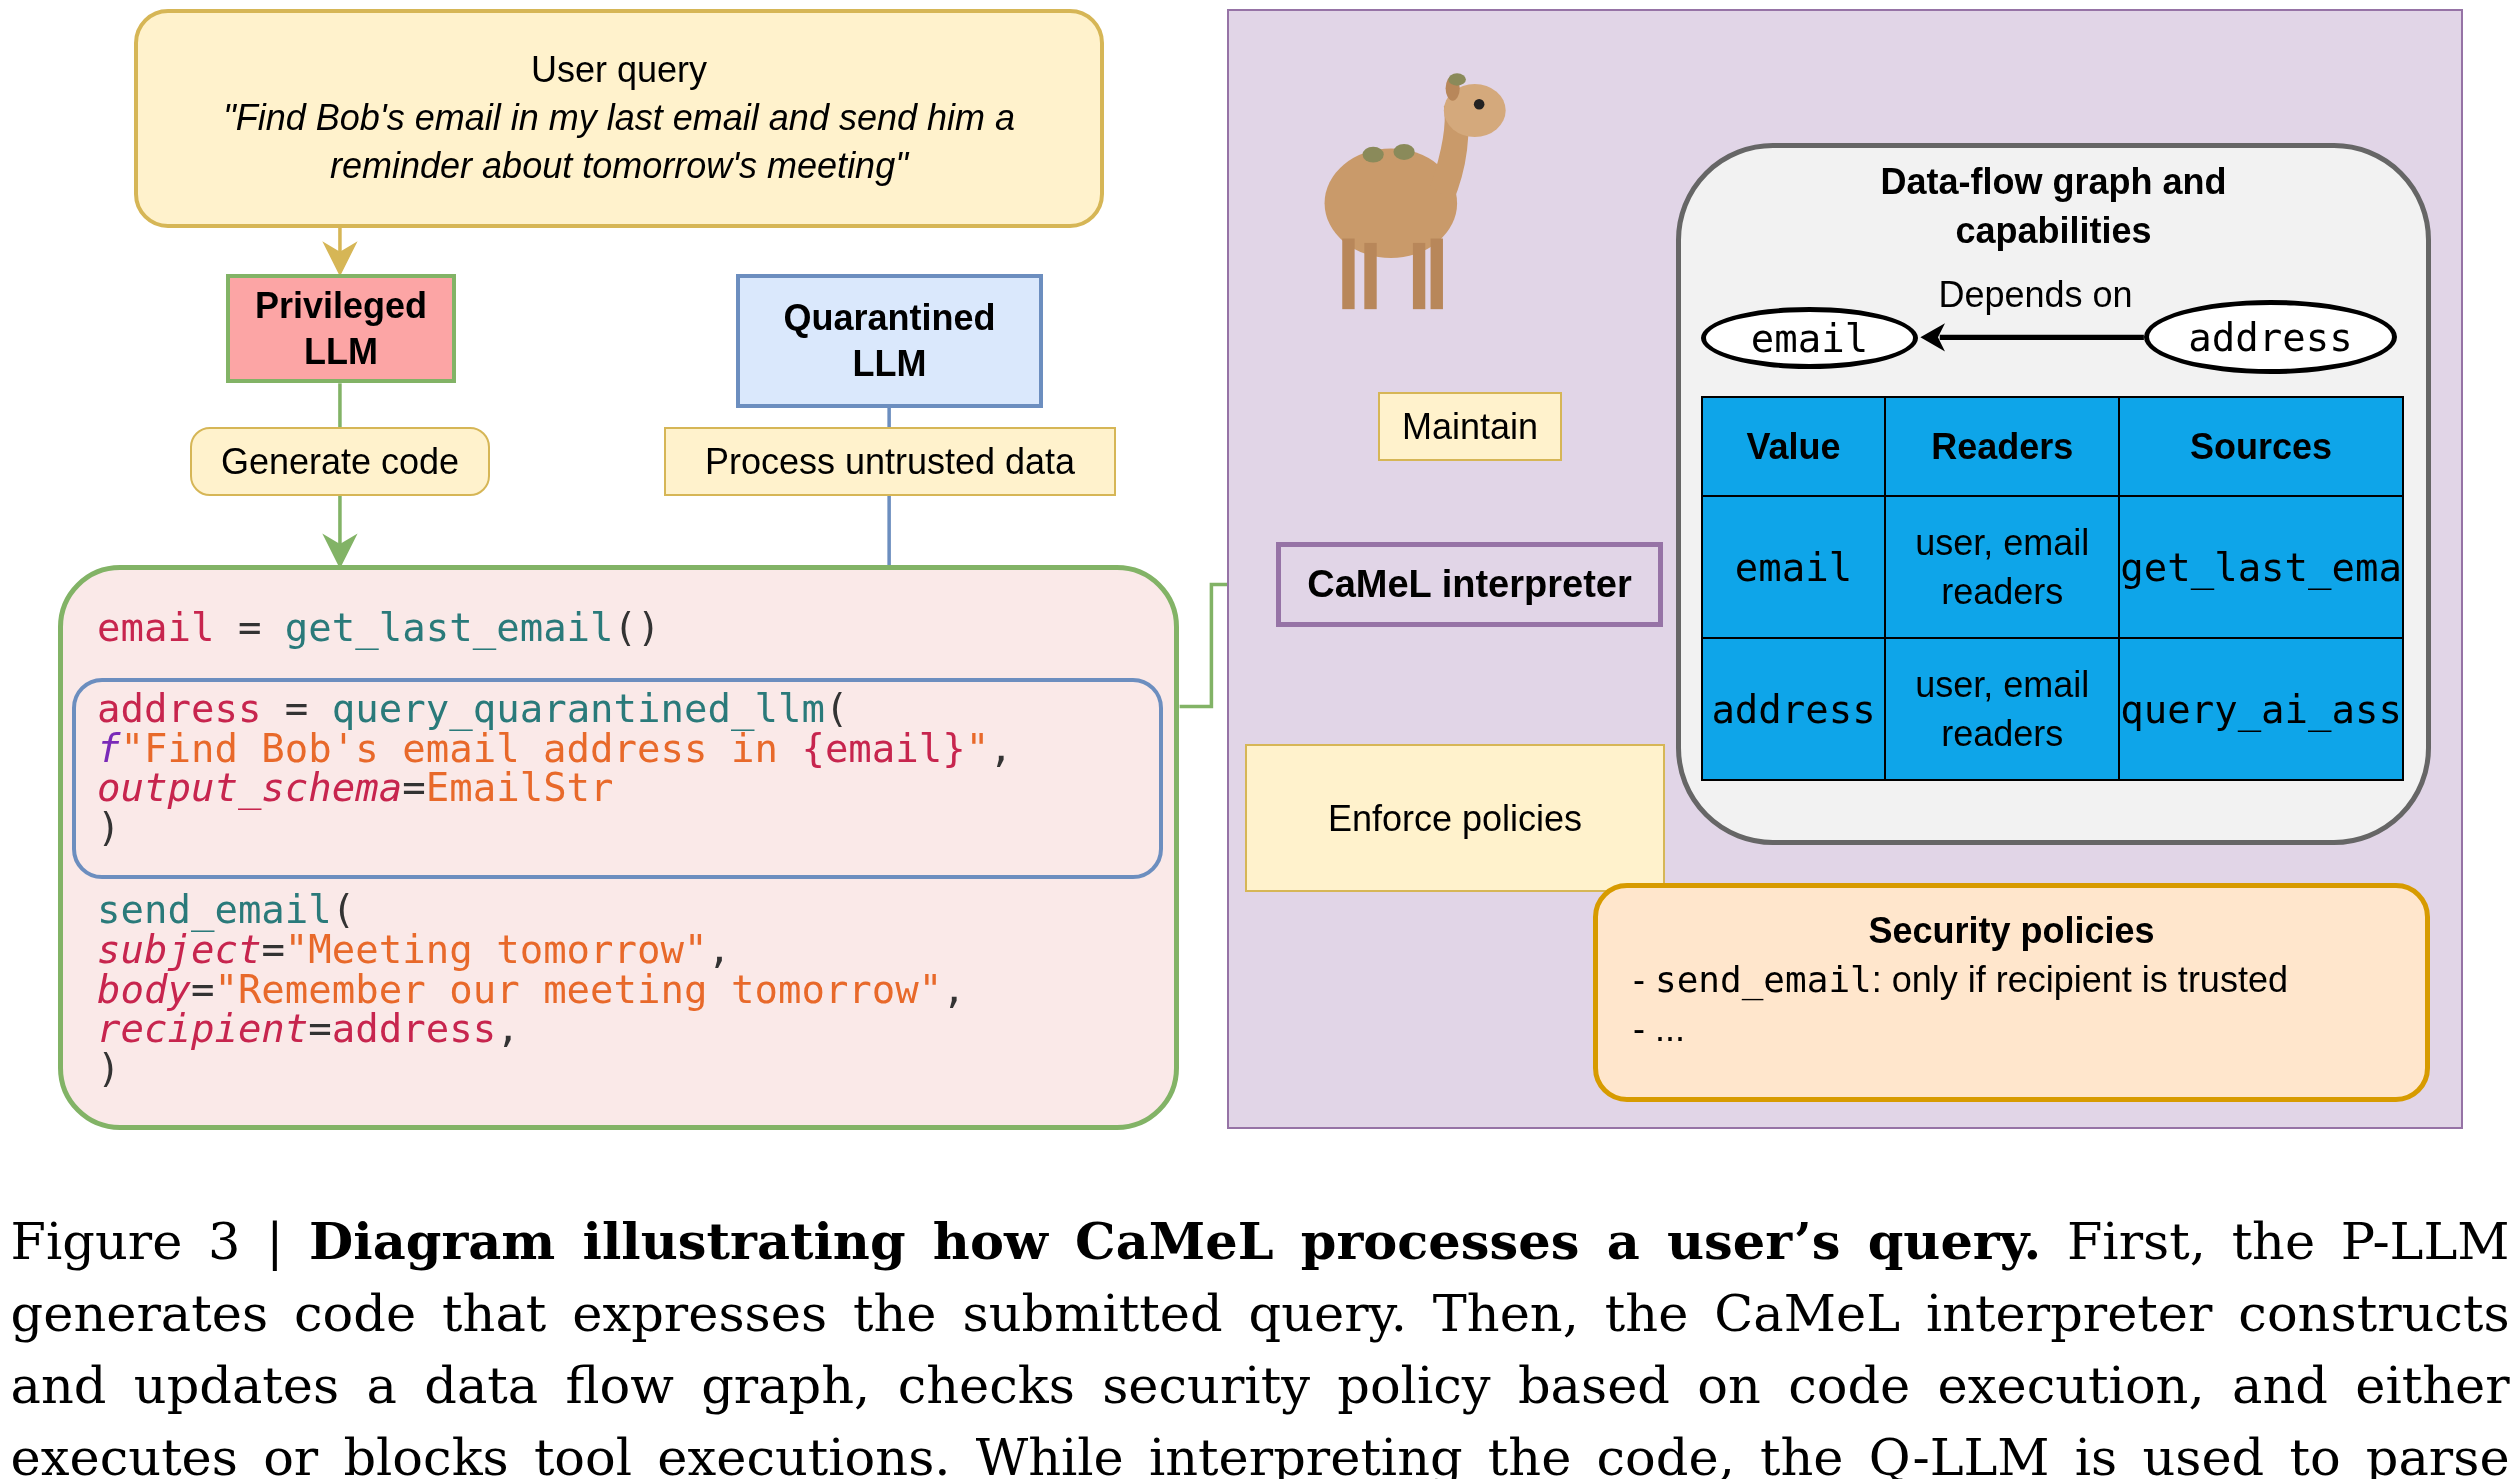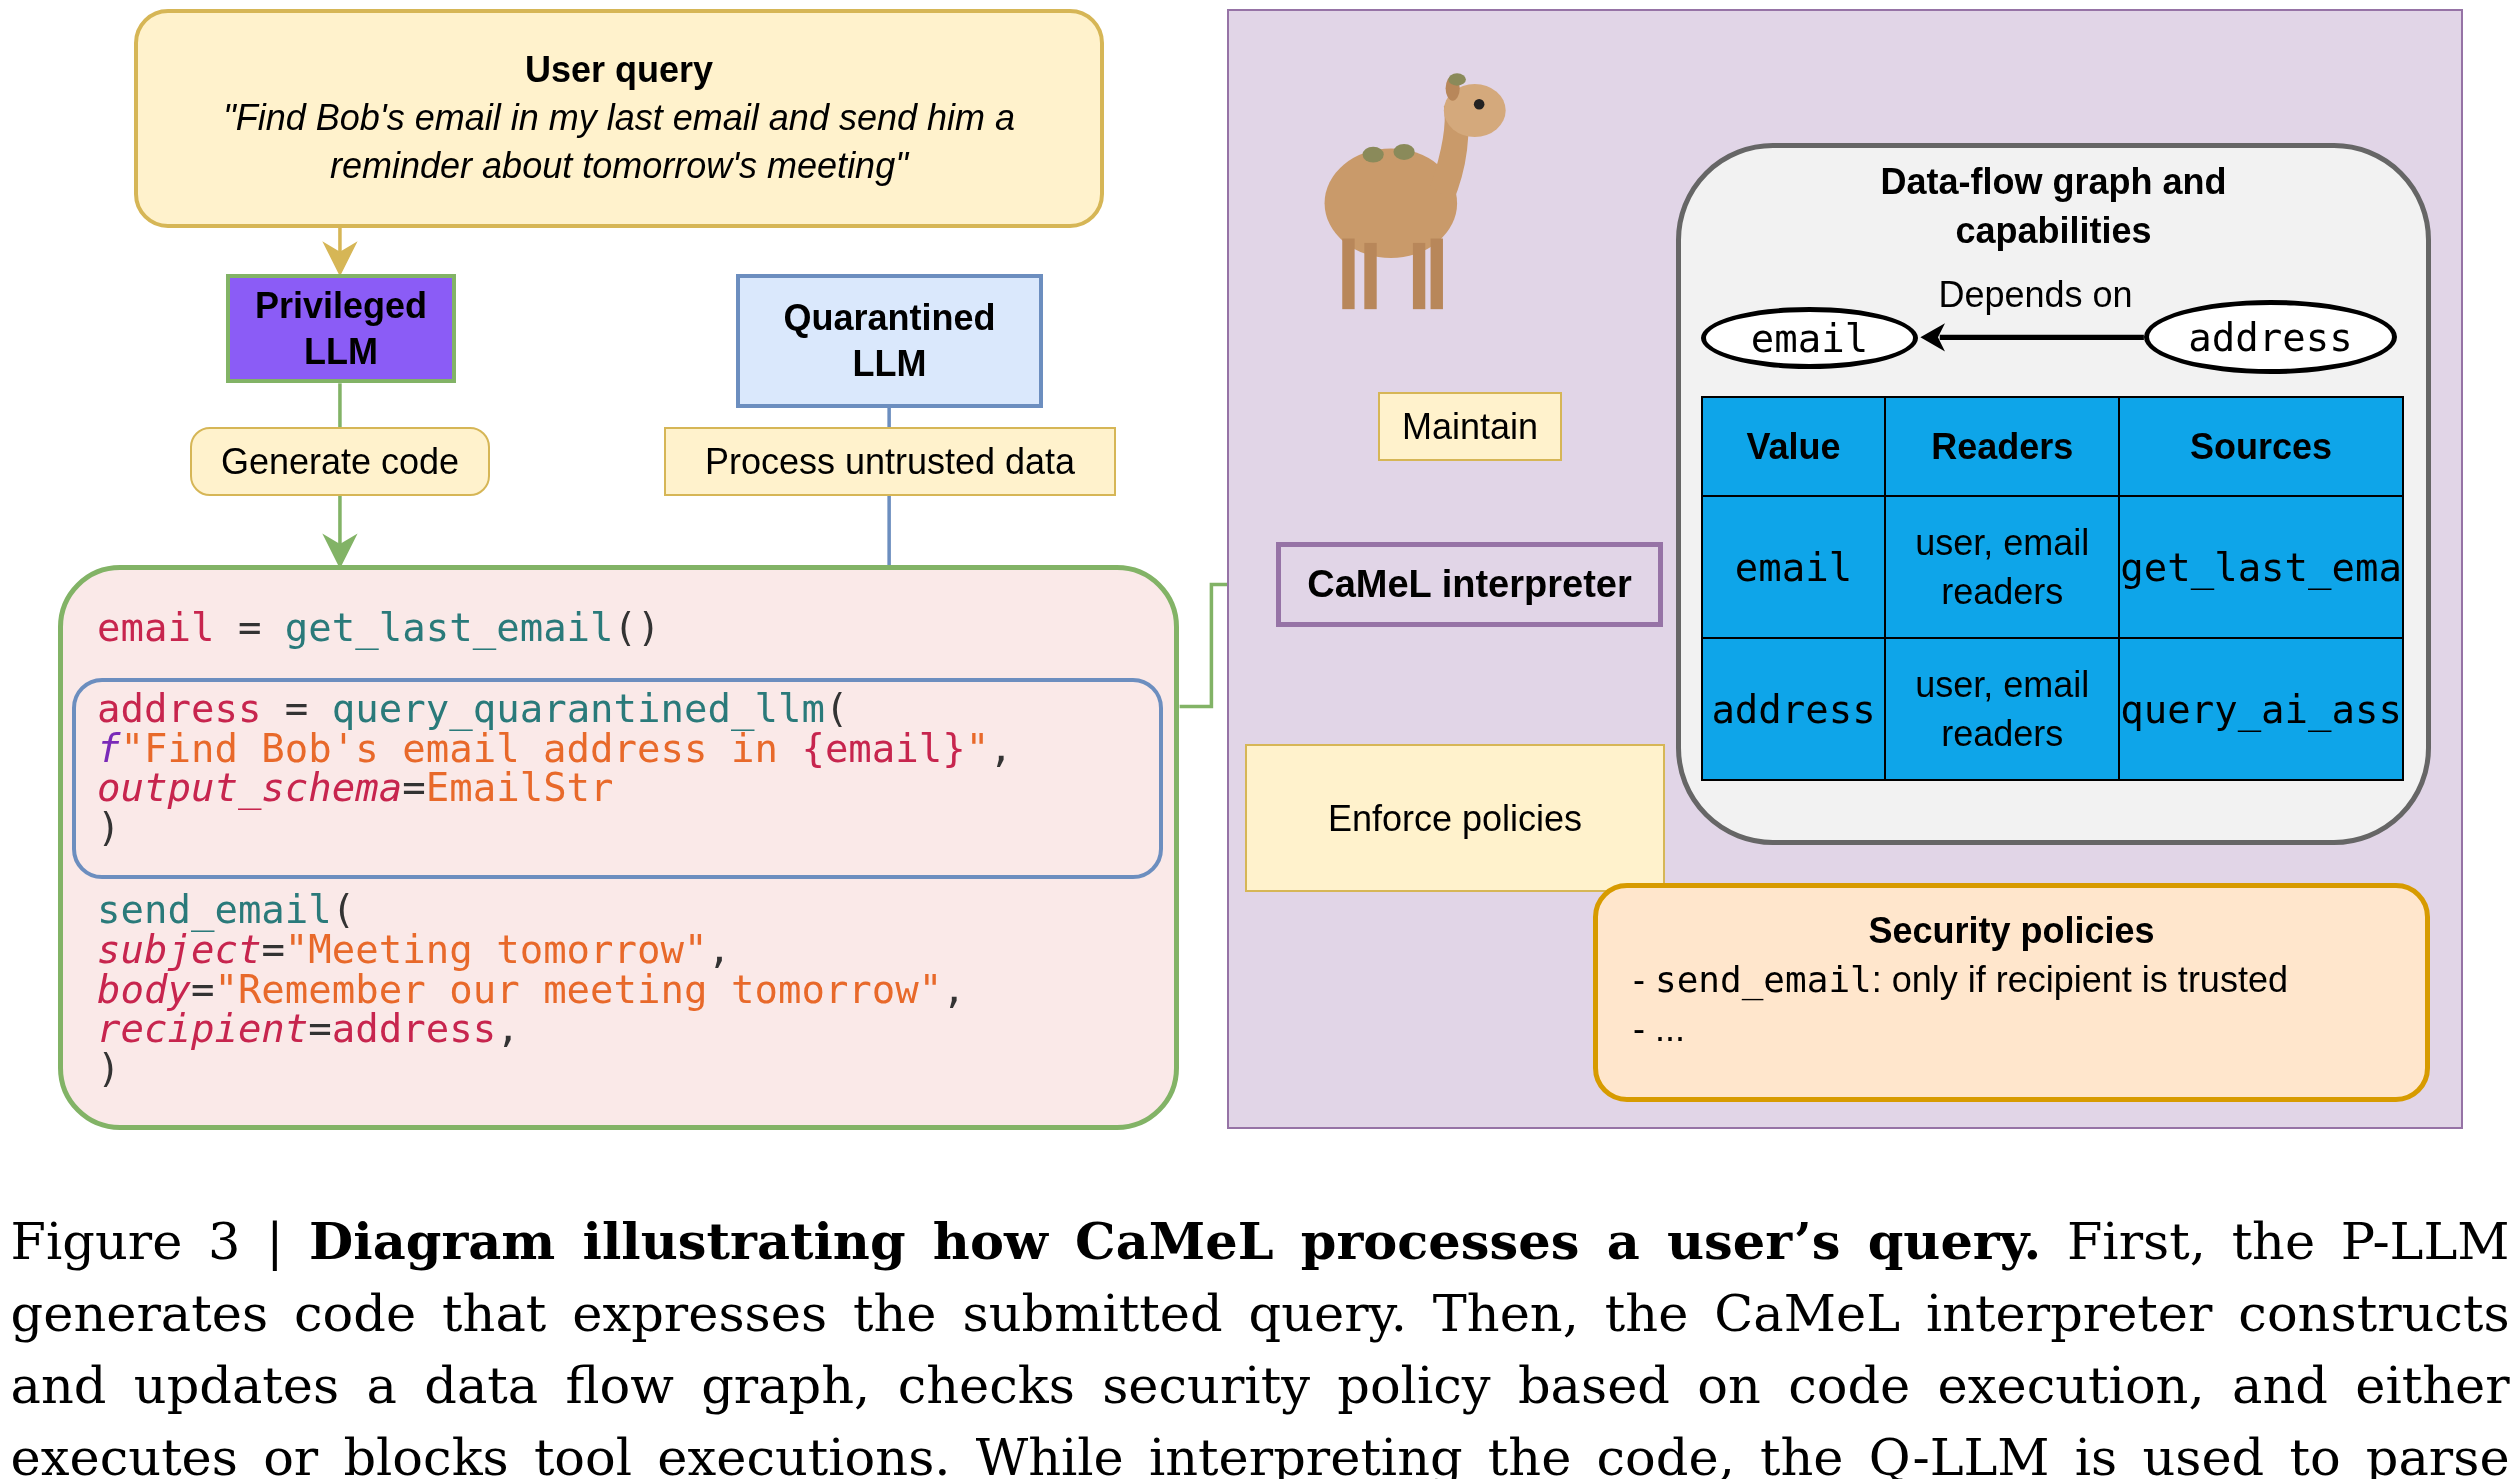--- a/index.html
+++ b/index.html
@@ -1,24 +1,24 @@
 <!DOCTYPE html>
 <html style="font-size:14px"><head>
 <meta charset="utf-8">
 <style>
   html,body{margin:0;padding:0;background:#fff;}
   body{width:2512px;height:1480px;position:relative;overflow:hidden;font-family:"Liberation Sans",sans-serif;color:#000;}
   .abs{position:absolute;box-sizing:border-box;}
   .mono{font-family:"DejaVu Sans Mono","Liberation Mono",monospace;}
   .center{display:flex;flex-direction:column;align-items:center;justify-content:center;text-align:center;}
   #user-query{left:134px;top:8.8px;width:970px;height:219px;background:#fff2cc;border:4.4px solid #d6b656;border-radius:34px;}
-  #user-query .title{font-weight:bold;font-size:36px;line-height:48px;text-align:right;}
+  #user-query .title{font-weight:normal;font-size:36px;line-height:48px;text-align:right;}
   #user-query .text{font-style:italic;font-size:36px;line-height:48px;}
   .llm{font-weight:bold;font-size:36px;line-height:46px;}
-  #p-llm{left:226px;top:274px;width:230px;height:109px;background:#8b5cf6;border:4.4px solid #82b366;}
+  #p-llm{left:226px;top:274px;width:230px;height:109px;background:#fca5a5;border:4.4px solid #82b366;}
   #q-llm{left:736px;top:274px;width:307px;height:134px;background:#dae8fc;border:4.4px solid #6c8ebf;}
   .note{background:#fff2cc;border:2.6px solid #d6b656;font-size:36px;line-height:46px;}
   #gen-code{left:190px;top:427px;width:300px;height:69px;border-radius:20px;}
   #proc-data{left:664px;top:427px;width:452px;height:69px;}
   #code-box{left:58px;top:565px;width:1121px;height:565px;background:#fae9e8;border:5.3px solid #82b366;border-radius:62px;}
   #q-box{left:72px;top:678px;width:1091px;height:201px;border:4.4px solid #6c8ebf;border-radius:30px;}
   .code{font-size:39px;line-height:40px;white-space:pre;}
   .kv{color:#c7254e;} .fn{color:#2a7a7a;} .str{color:#e8692a;} .kw{color:#7a2ab8;font-style:italic;} .arg{color:#c7254e;font-style:italic;} .pl{color:#333;}
   #purple-panel{left:1227px;top:8.8px;width:1236px;height:1120px;background:#e1d5e7;border:2.6px solid #9673a6;}
   #camel{left:1298px;top:53px;width:221px;height:265px;}

